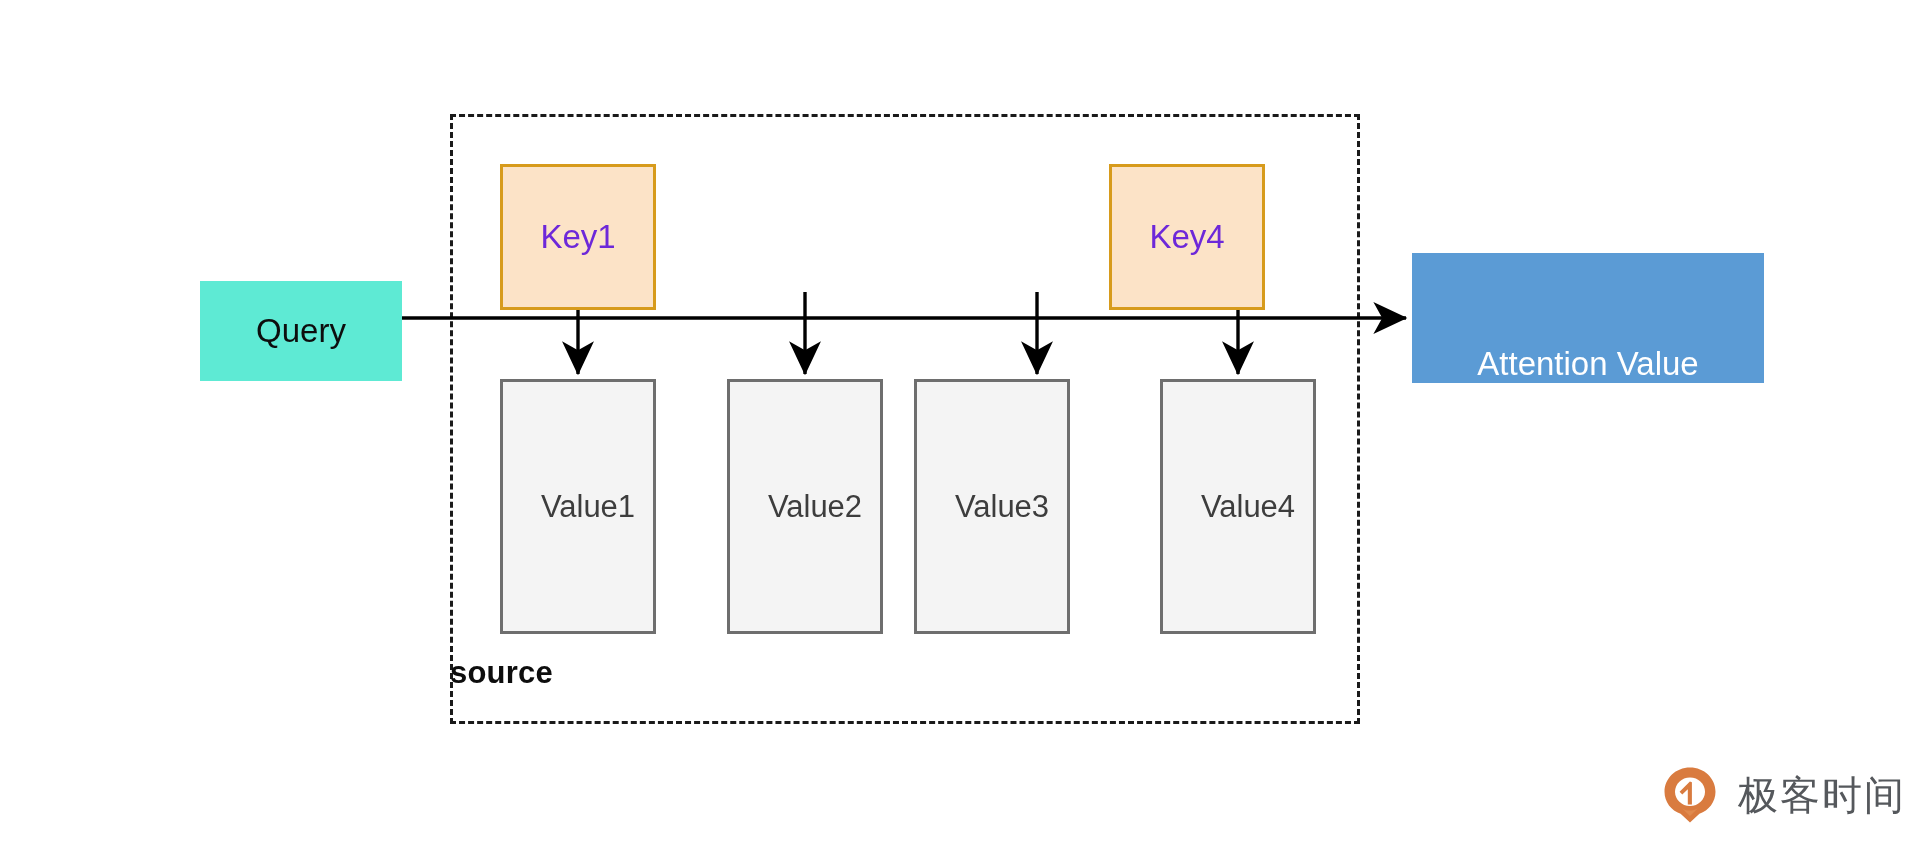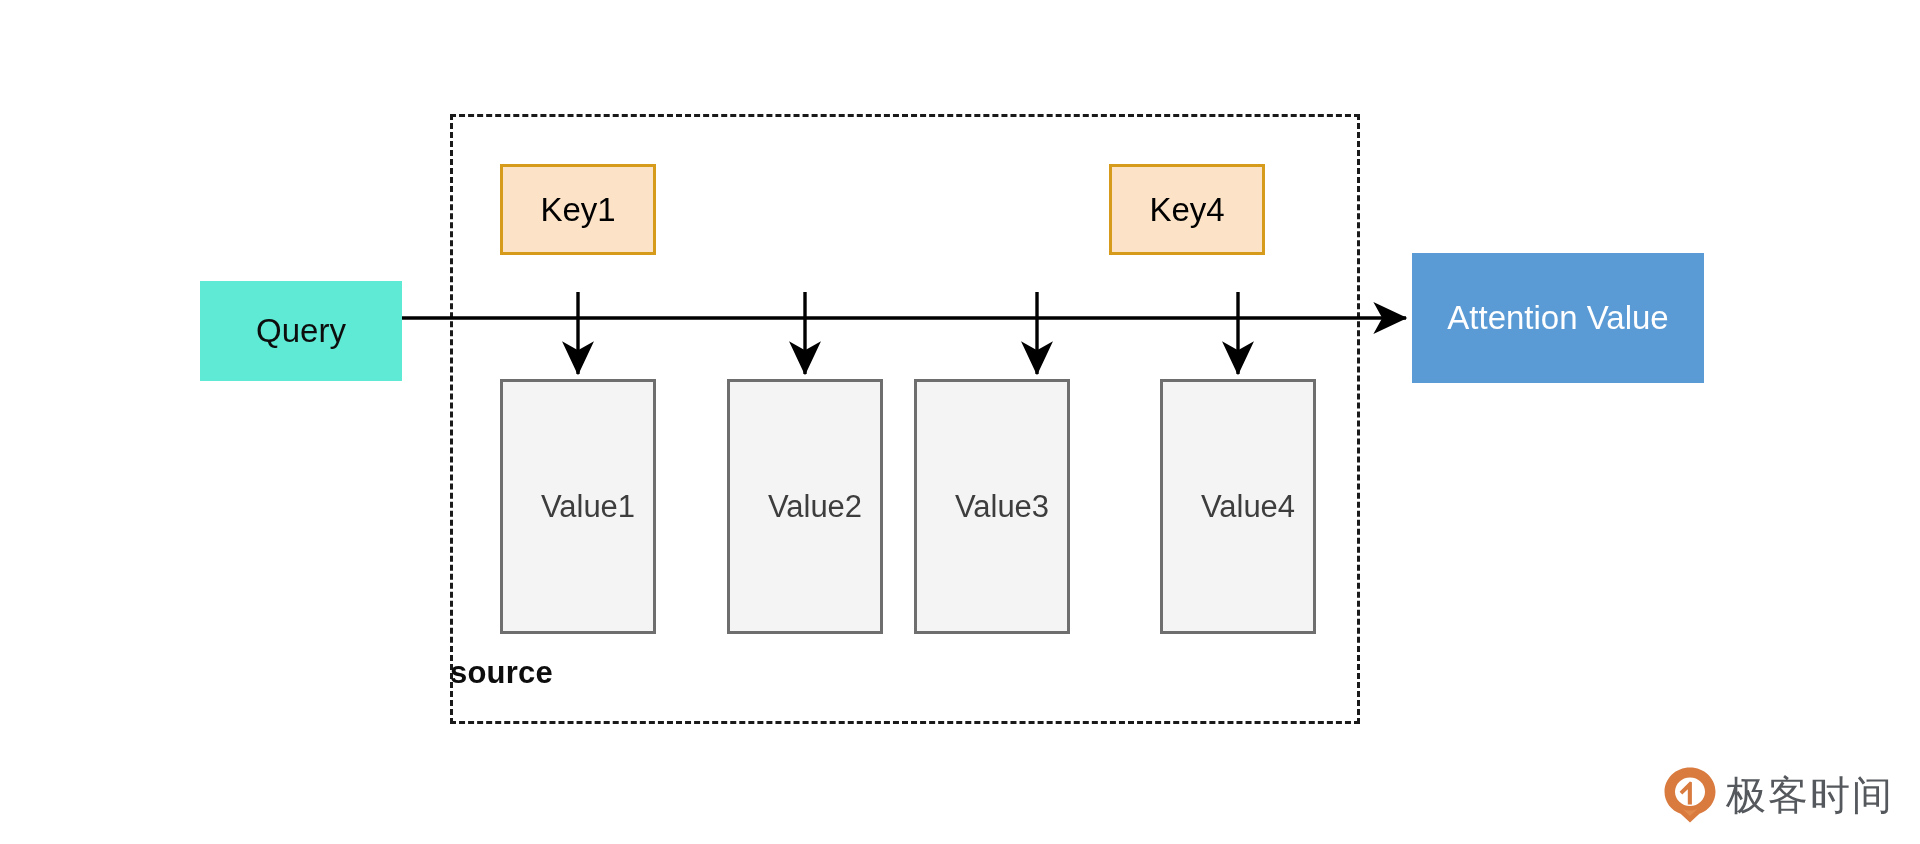--- a/index.html
+++ b/index.html
@@ -48,23 +48,23 @@
     display: flex;
     align-items: center;
     justify-content: center;
     text-align: center;
   }
 
   .key-box {
     background: #fce3c7;
     border: 3px solid #d79b1c;
     font-size: 33px;
-    color: #000000;
+    color: #6d28d9;
     width: 156px;
-    height: 91px;
+    height: 146px;
     top: 164px;
   }
 
   .value-box {
     background: #f4f4f4;
     border: 3px solid #6e6e6e;
     font-size: 31px;
     color: #3d3d3d;
     width: 156px;
     height: 255px;
@@ -79,44 +79,45 @@
     width: 202px;
     height: 100px;
     font-size: 33px;
     color: #0d0d0d;
   }
 
   .attention-box {
     background: #5b9bd5;
     left: 1412px;
     top: 253px;
-    width: 292px;
+    width: 352px;
     height: 130px;
     font-size: 33px;
     color: #ffffff;
+    align-items: flex-end;
   }
 
   
   .connectors {
     position: absolute;
     left: 0;
     top: 0;
     width: 1920px;
     height: 844px;
     pointer-events: none;
   }
 
   
   .watermark {
     position: absolute;
     left: 1662px;
     top: 766px;
     display: flex;
     align-items: center;
-    gap: 8px;
+    gap: 20px;
   }
   .wm-text {
     font-size: 40px;
     color: #55585c;
     letter-spacing: 2px;
     line-height: 1;
   }
 </style>
 </head>
 <body>

